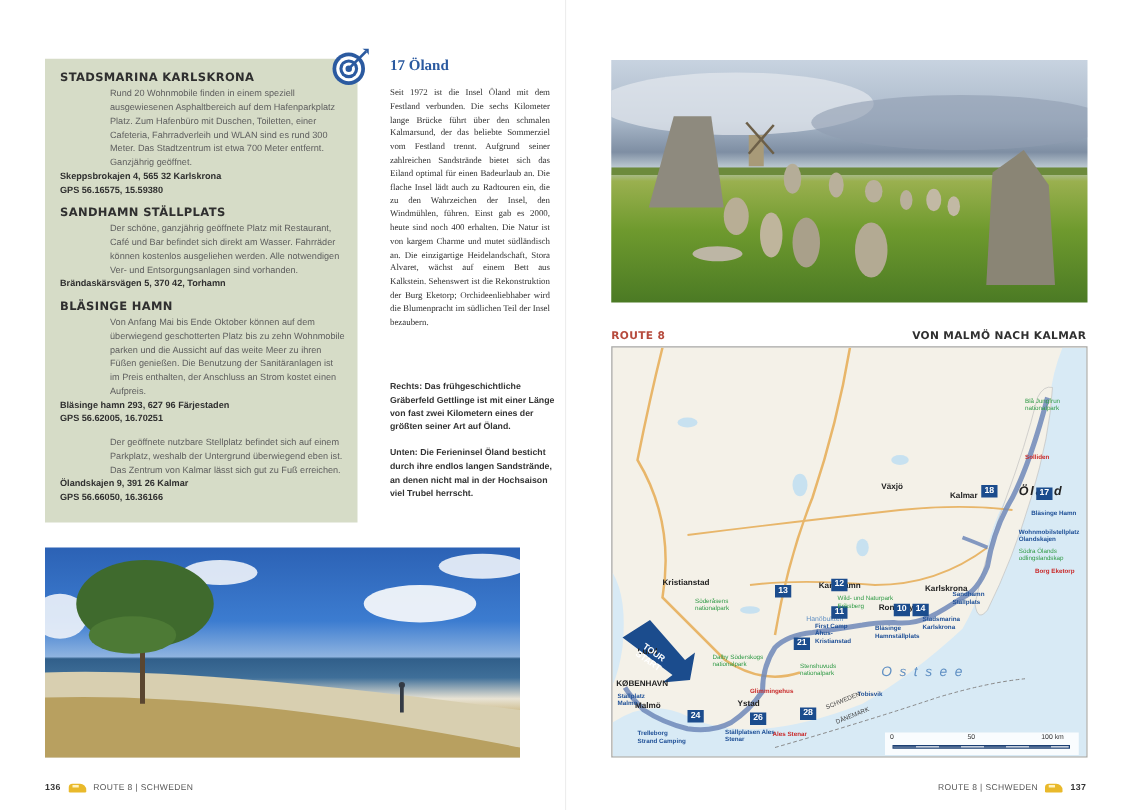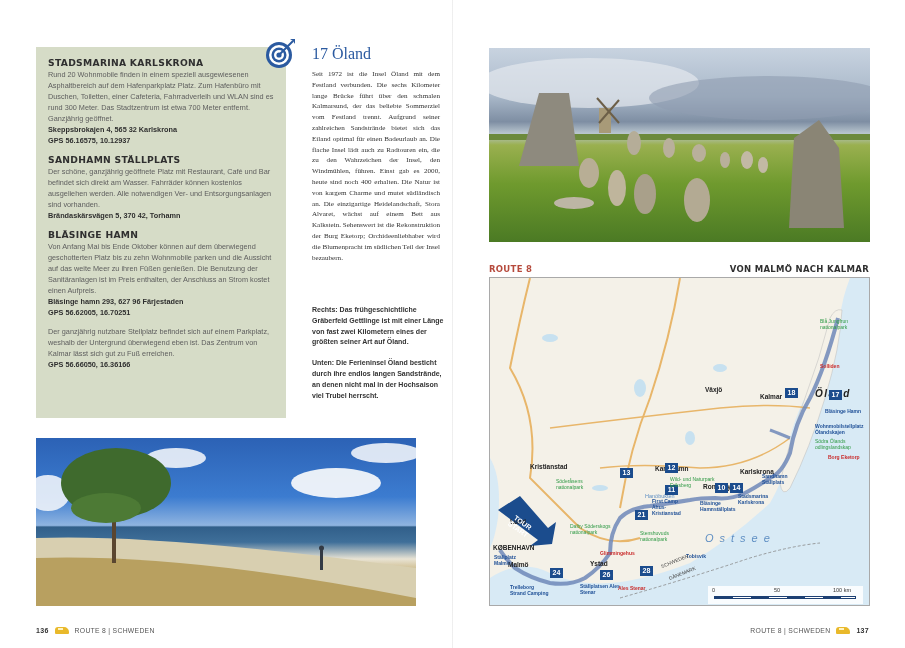--- a/index.html
+++ b/index.html
@@ -6,26 +6,26 @@
   html, body { width: 905px; height: 648px; overflow: hidden; background: #ffffff; }
   body { position: relative; font-family: "Liberation Sans", sans-serif; color: #3a3a3a; }
 
   .spread { position: absolute; left: 0; top: 0; width: 905px; height: 648px; background: #fff; }
   .gutter { position: absolute; left: 452px; top: 0; width: 1px; height: 648px; background: linear-gradient(to right, #e6e6e6, #f7f7f7); }
 
   
   .infobox { position: absolute; left: 36px; top: 47px; width: 250px; height: 371px; background: #d6dcc7; padding: 10px 10px 0 12px; }
   .entry { margin-bottom: 8px; }
   .entry h3 { font-family: "DejaVu Sans", sans-serif; font-size: 9.2px; font-weight: bold; letter-spacing: 0.3px; color: #2f2f2f; margin-bottom: 1px; }
-  .entry p { font-size: 7.3px; line-height: 11px; color: #5e5e5e; }
+  .entry p { font-size: 7.3px; line-height: 11px; color: #5e5e5e; margin-left: 40px; }
   .entry .addr { font-size: 7.3px; line-height: 11px; font-weight: bold; color: #2f2f2f; }
 
   
   .target-icon { position: absolute; left: 264px; top: 36px; width: 34px; height: 34px; }
-  .section-title { position: absolute; left: 312px; top: 45px; font-family: "Liberation Serif", serif; font-size: 16px; color: #2b5aa0; }
+  .section-title { position: absolute; left: 312px; top: 45px; font-family: "Liberation Serif", serif; font-size: 12px; color: #2b5aa0; font-weight: bold; }
 
   .bodytext { position: absolute; left: 312px; top: 69px; width: 128px; font-family: "Liberation Serif", serif; font-size: 7.1px; line-height: 10.8px; color: #333; text-align: justify; hyphens: auto; }
 
   .captions { position: absolute; left: 312px; top: 305px; width: 132px; font-size: 7px; line-height: 10.8px; color: #333; font-weight: bold; }
   .captions p { margin-bottom: 10px; }
 
   
   .photo { position: absolute; overflow: hidden; }
   .photo-beach { left: 36px; top: 438px; width: 380px; height: 168px; background: linear-gradient(to bottom, #2c62b5 0%, #3c7cd0 35%, #8fb4e0 52%, #315f8a 53%, #3f6f99 62%, #e8e3d4 72%, #c7b27a 80%, #a99152 100%); }
   .photo-stones { left: 489px; top: 48px; width: 381px; height: 194px; background: linear-gradient(to bottom, #c8d3e0 0%, #a9b8c9 25%, #7e8ea3 38%, #b9c6cf 44%, #9ab04f 50%, #6f9a2e 70%, #4b7a24 100%); }
@@ -62,35 +62,36 @@
 <body>
 
 <div class="spread">
   <div class="gutter"></div>
 
   <div class="infobox">
     <div class="entry">
       <h3>STADSMARINA KARLSKRONA</h3>
       <p>Rund 20 Wohnmobile finden in einem speziell ausgewiesenen Asphaltbereich auf dem Hafenparkplatz Platz. Zum Hafenbüro mit Duschen, Toiletten, einer Cafeteria, Fahrradverleih und WLAN sind es rund 300 Meter. Das Stadtzentrum ist etwa 700 Meter entfernt. Ganzjährig geöffnet.</p>
       <div class="addr">Skeppsbrokajen 4, 565 32 Karlskrona</div>
-      <div class="addr">GPS 56.16575, 10.12937</div>
+      <div class="addr">GPS 56.16575, 15.59380</div>
     </div>
     <div class="entry">
       <h3>SANDHAMN STÄLLPLATS</h3>
       <p>Der schöne, ganzjährig geöffnete Platz mit Restaurant, Café und Bar befindet sich direkt am Wasser. Fahrräder können kostenlos ausgeliehen werden. Alle notwendigen Ver- und Entsorgungsanlagen sind vorhanden.</p>
       <div class="addr">Brändaskärsvägen 5, 370 42, Torhamn</div>
     </div>
     <div class="entry">
       <h3>BLÄSINGE HAMN</h3>
       <p>Von Anfang Mai bis Ende Oktober können auf dem überwiegend geschotterten Platz bis zu zehn Wohnmobile parken und die Aussicht auf das weite Meer zu ihren Füßen genießen. Die Benutzung der Sanitäranlagen ist im Preis enthalten, der Anschluss an Strom kostet einen Aufpreis.</p>
       <div class="addr">Bläsinge hamn 293, 627 96 Färjestaden</div>
       <div class="addr">GPS 56.62005, 16.70251</div>
     </div>
     <div class="entry">
-      <p>Der ganzjährig nutzbare Stellplatz befindet sich auf einem Parkplatz, weshalb der Untergrund überwiegend eben ist. Das Zentrum von Kalmar lässt sich gut zu Fuß erreichen.</p>
+      <p>Der geöffnete nutzbare Stellplatz befindet sich auf einem Parkplatz, weshalb der Untergrund überwiegend eben ist. Das Zentrum von Kalmar lässt sich gut zu Fuß erreichen.</p>
+      <div class="addr">Ölandskajen 9, 391 26 Kalmar</div>
       <div class="addr">GPS 56.66050, 16.36166</div>
     </div>
   </div>
 
   <svg class="target-icon" viewBox="0 0 34 34">
     <circle cx="15" cy="19" r="13" fill="#2b5aa0"></circle>
     <circle cx="15" cy="19" r="10" fill="#fff"></circle>
     <circle cx="15" cy="19" r="7.5" fill="#2b5aa0"></circle>
     <circle cx="15" cy="19" r="5" fill="#fff"></circle>
     <circle cx="15" cy="19" r="2.6" fill="#2b5aa0"></circle>

